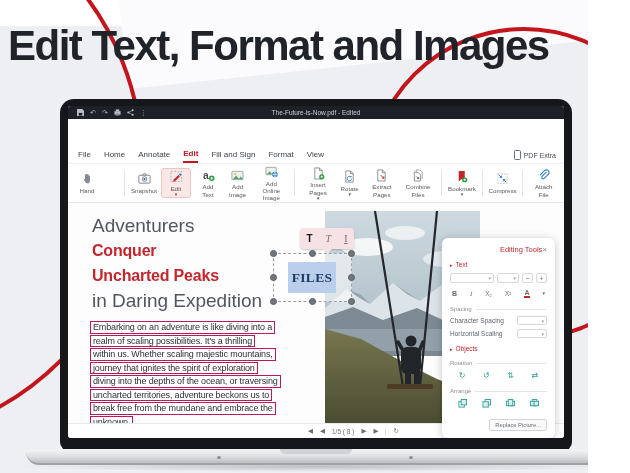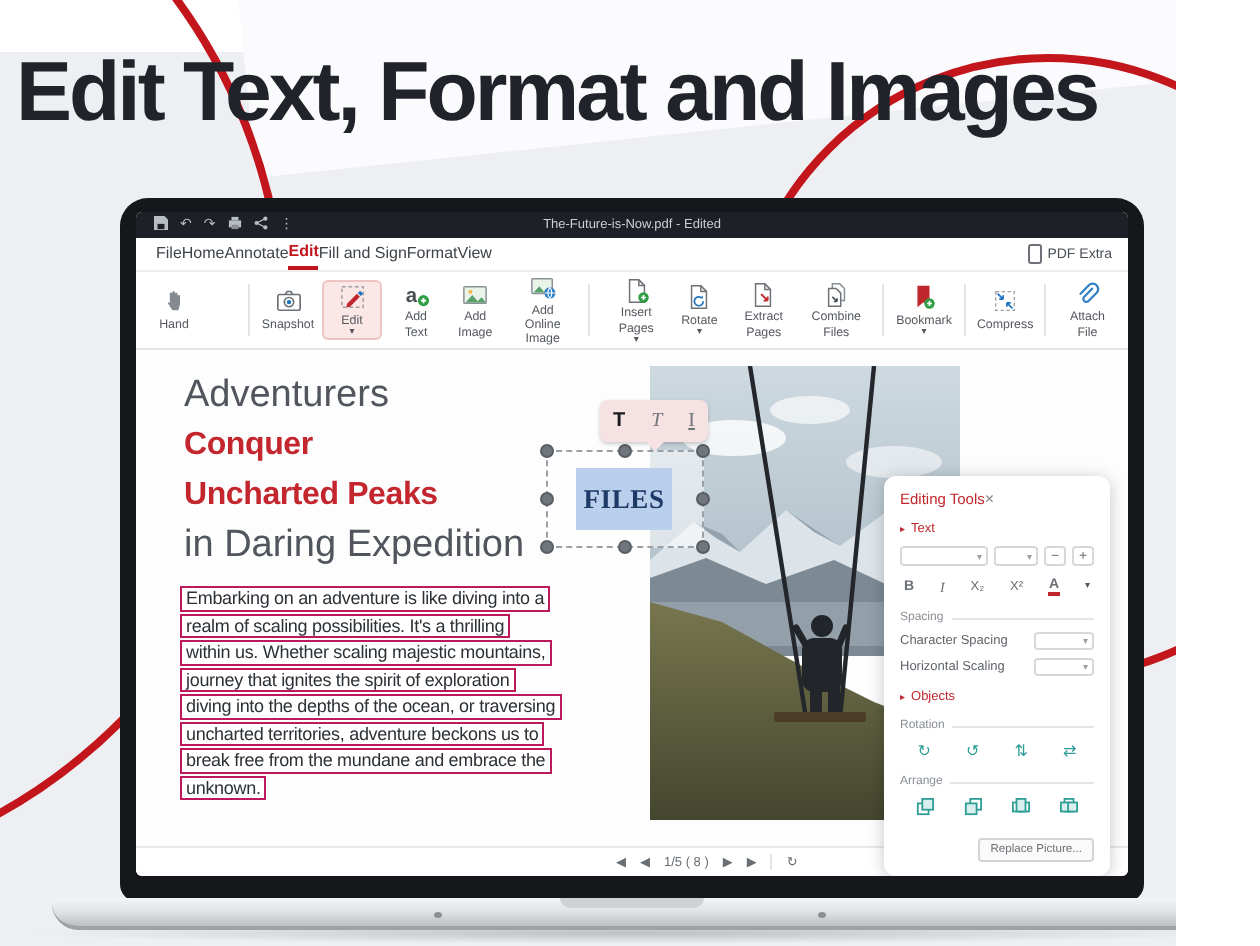--- a/index.html
+++ b/index.html
@@ -25,22 +25,22 @@
   .floor-shadow{position:absolute;left:10px;top:461px;width:612px;height:11px;z-index:2;
             background:radial-gradient(ellipse at center,rgba(0,0,0,.20),transparent 70%);}
   
   .screen{position:relative;width:496px;height:332px;background:#ffffff;border-radius:3px;
           overflow:hidden;display:flex;flex-direction:column;}
   .titlebar{height:13px;background:#1d2026;display:flex;align-items:center;position:relative;
             flex:none;}
   .tb-icons{display:flex;gap:6px;align-items:center;padding-left:9px;color:#b8bcc3;font-size:7px;
             line-height:1;}
   .tb-title{position:absolute;left:0;right:0;text-align:center;font-size:6.5px;color:#ccd0d6;}
-  .menubar{height:16px;display:flex;align-items:center;padding:0 10px;flex:none;
-           border-bottom:1px solid #ededee;font-size:8px;color:#3f444a;position:relative;}
+  .menubar{height:16px;display:flex;align-items:center;gap:13px;padding:0 10px;flex:none;
+           border-bottom:1px solid #ededee;font-size:8px;color:#3f444a;position:relative;margin-top:28px;}
   .menu-item{line-height:14px;}
   .menu-item.active{color:#c3161c;font-weight:bold;border-bottom:2px solid #c3161c;}
   .menu-brand{position:absolute;right:8px;display:flex;align-items:center;gap:3px;font-size:7px;
               color:#4a4f55;}
   .phone{width:5px;height:8px;border:1px solid #6d7278;border-radius:1.5px;}
   .toolbar{height:38px;display:flex;align-items:center;gap:6px;padding:0 8px;flex:none;
            border-bottom:1px solid #e3e4e6;}
   .titem{display:flex;flex-direction:column;align-items:center;gap:1px;min-width:22px;}
   .titem.sel{background:#fbe7e6;border:1px solid #eec4c2;border-radius:3px;padding:1px 3px;}
   .ticon{height:14px;display:flex;align-items:center;}
@@ -73,21 +73,21 @@
           box-shadow:0 1px 2px rgba(0,0,0,.2);z-index:7;}
   .bubble:after{content:"";position:absolute;left:24px;bottom:-3px;width:7px;height:7px;
           background:#f6e2e2;transform:rotate(45deg);}
   .fb-b{font-size:10px;font-weight:bold;color:#17191c;}
   .fb-i{font-size:10px;font-style:italic;color:#70757b;font-family:"Liberation Serif",serif;}
   .fb-u{font-size:10px;color:#70757b;text-decoration:underline;font-family:"Liberation Serif",serif;}
   
   .panel{position:absolute;left:374px;top:132px;width:113px;height:200px;background:#ffffff;
          border-radius:6px;box-shadow:0 1px 8px rgba(0,0,0,.22);z-index:8;box-sizing:border-box;
          padding:7px 8px;font-size:6.5px;color:#5f646a;}
-  .p-head{display:flex;justify-content:flex-start;align-items:center;}
+  .p-head{display:flex;justify-content:flex-end;align-items:center;}
   .p-title{color:#c0272d;font-size:7.5px;}
   .p-close{color:#85898f;font-size:8px;line-height:1;}
   .p-sec{color:#c0272d;font-size:6.5px;margin-top:7px;display:flex;align-items:center;gap:3px;}
   .p-tri{font-size:5px;color:#c0272d;}
   .p-selrow{display:flex;gap:3px;margin-top:5px;align-items:center;}
   .psel{border:1px solid #d6d8da;border-radius:2px;height:10px;display:flex;align-items:center;
         justify-content:flex-end;padding:0 2px;color:#9aa0a6;font-size:5px;box-sizing:border-box;}
   .psel.wide{flex:1;}
   .psel.narrow{width:22px;}
   .pbtn{width:11px;height:10px;border:1px solid #d6d8da;border-radius:2px;display:flex;

